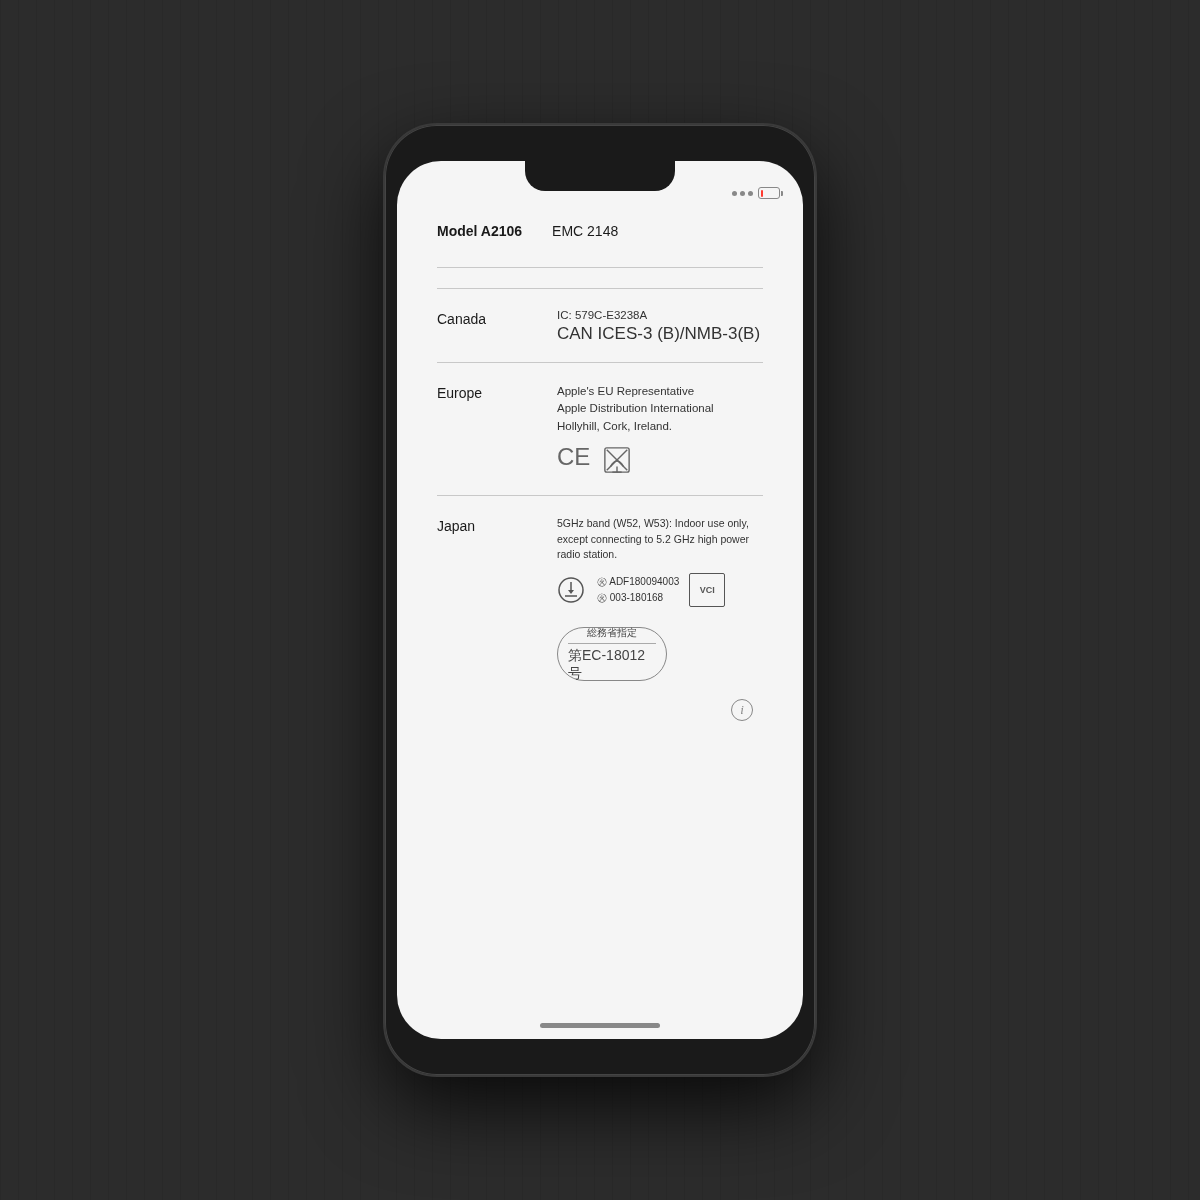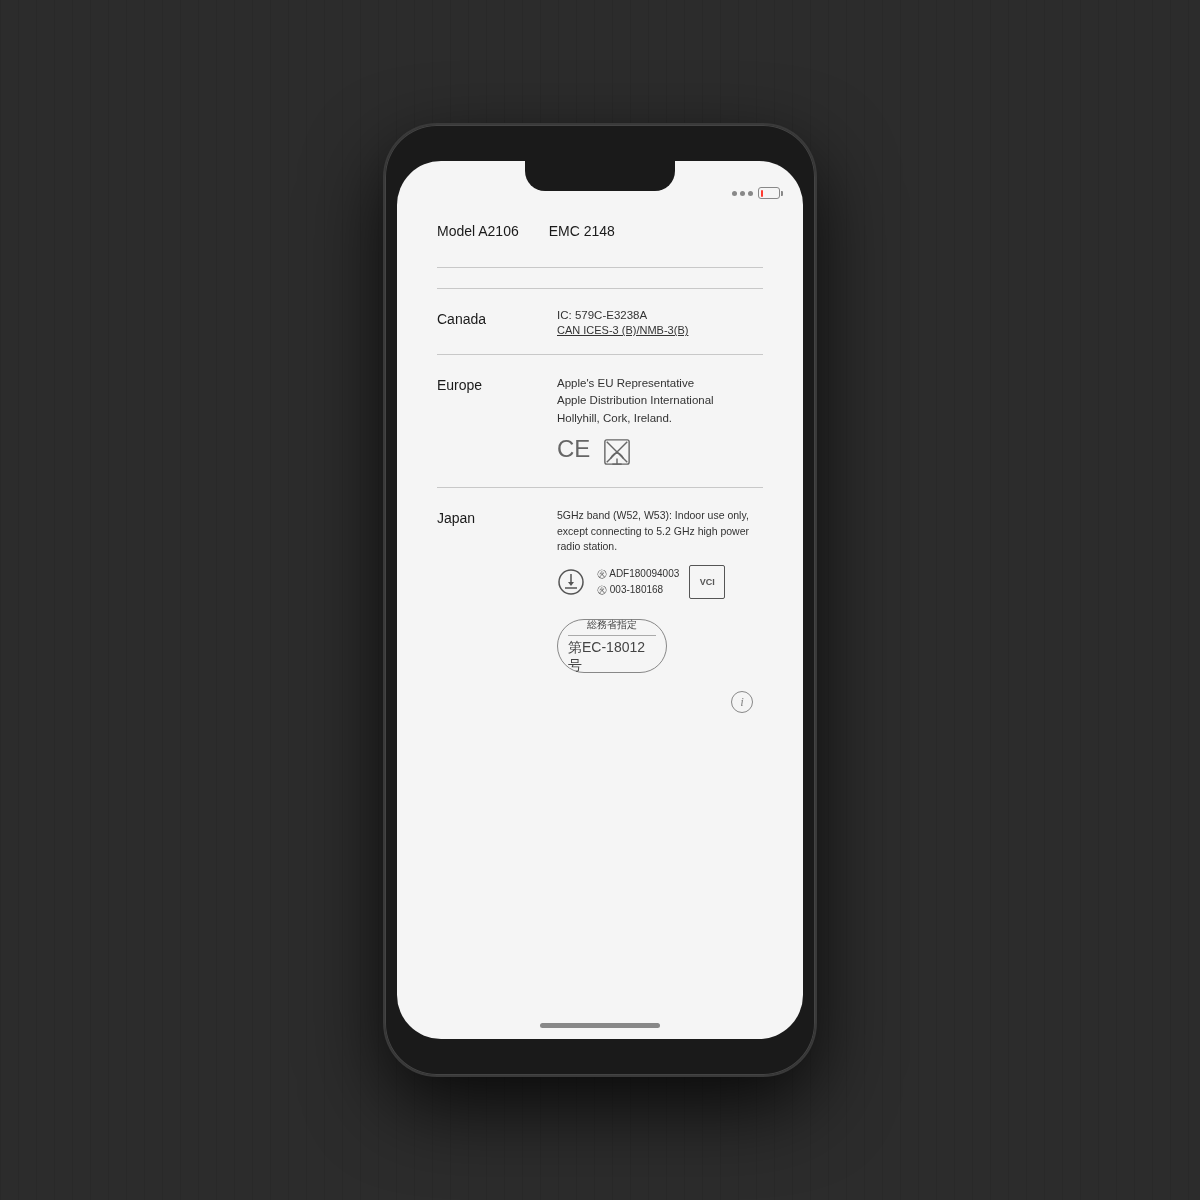--- a/index.html
+++ b/index.html
@@ -144,21 +144,21 @@
     .model-row {
       display: flex;
       align-items: baseline;
       gap: 30px;
       margin-bottom: 28px;
       padding-top: 8px;
     }
 
     .model-label {
       font-size: 14px;
-      font-weight: 400;
+      font-weight: 700;
       color: #1a1a1a;
     }
 
     .model-value {
       font-size: 14px;
       color: #1a1a1a;
     }
 
     .divider {
       height: 1px;
@@ -214,23 +214,22 @@
       font-size: 22px;
     }
 
     .ic-text {
       font-size: 11.5px;
       color: #333;
       margin-bottom: 3px;
     }
 
     .can-ices-text {
-      font-size: 11px;
-      color: #333;
-      text-decoration: underline;
+      font-size: 17px;
+      color: #333;
     }
 
     .eu-text {
       font-size: 11.5px;
       color: #333;
       line-height: 1.5;
       margin-bottom: 8px;
     }
 
     .eu-marks {

